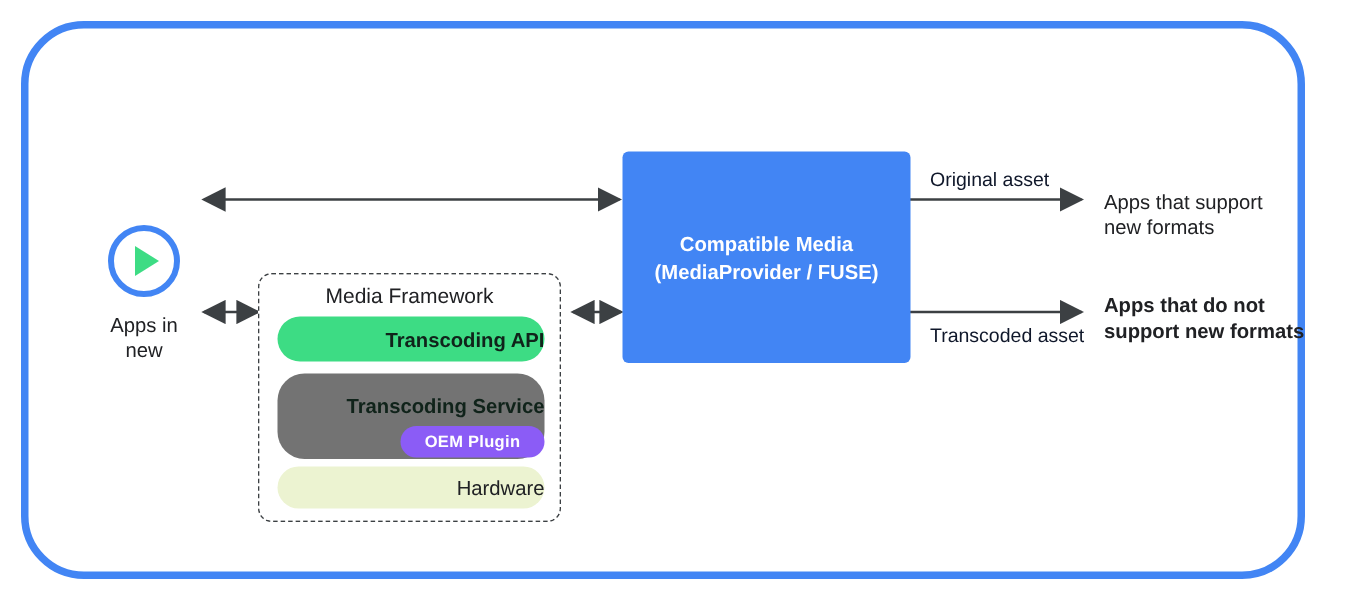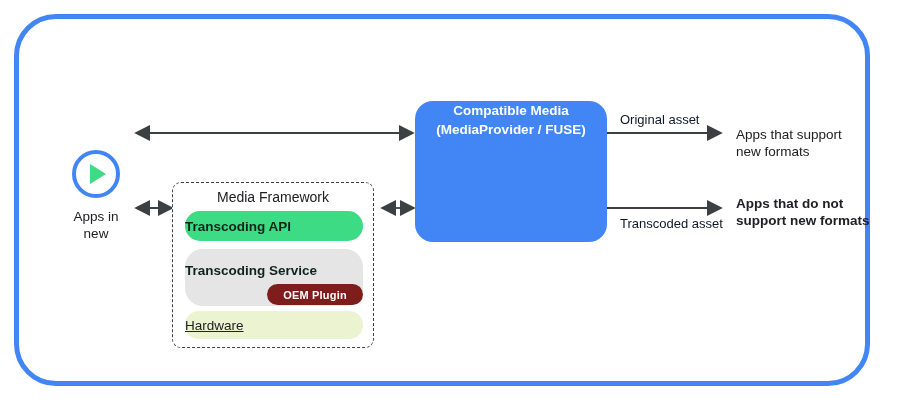--- a/index.html
+++ b/index.html
@@ -86,84 +86,83 @@
     font-size: 14px;
     color: #202124;
   }
   .pill {
     position: absolute;
     left: 12px;
     width: 178px;
     box-sizing: border-box;
     display: flex;
     align-items: center;
-    justify-content: flex-start;
+    justify-content: flex-end;
     text-align: center;
   }
   #pill-transcoding-api {
     top: 28px;
     height: 30px;
     border-radius: 15px;
     background: #3ddc84;
     font-size: 13.5px;
     font-weight: bold;
     color: #10231a;
   }
   #pill-transcoding-service {
     top: 66px;
     height: 57px;
     border-radius: 18px;
-    background: #e5e5e5;
+    background: #737373;
     font-size: 13.5px;
     font-weight: bold;
     color: #10231a;
   }
   #pill-transcoding-service .pill-label {
     position: relative;
     top: -7px;
   }
   #oem-plugin {
     position: absolute;
     left: 94px;
     top: 101px;
     width: 96px;
     height: 21px;
     border-radius: 11px;
-    background: #7f1d1d;
+    background: #8b5cf6;
     color: #ffffff;
     font-size: 11px;
     font-weight: bold;
     display: flex;
     align-items: center;
     justify-content: center;
     letter-spacing: 0.2px;
   }
   #pill-hardware {
     top: 128px;
     height: 28px;
     border-radius: 14px;
     background: #ecf3d1;
     font-size: 13.5px;
     font-weight: normal;
     color: #202124;
-    text-decoration: underline;
   }
 
   
   #cmt-box {
     position: absolute;
     left: 415px;
     top: 101px;
     width: 192px;
     height: 141px;
-    border-radius: 18px;
+    border-radius: 4px;
     background: #4285f4;
     color: #ffffff;
     display: flex;
-    align-items: flex-start;
+    align-items: center;
     justify-content: center;
     text-align: center;
     font-size: 13.5px;
     font-weight: bold;
     line-height: 19px;
     padding: 0 8px;
     box-sizing: border-box;
   }
 
   

